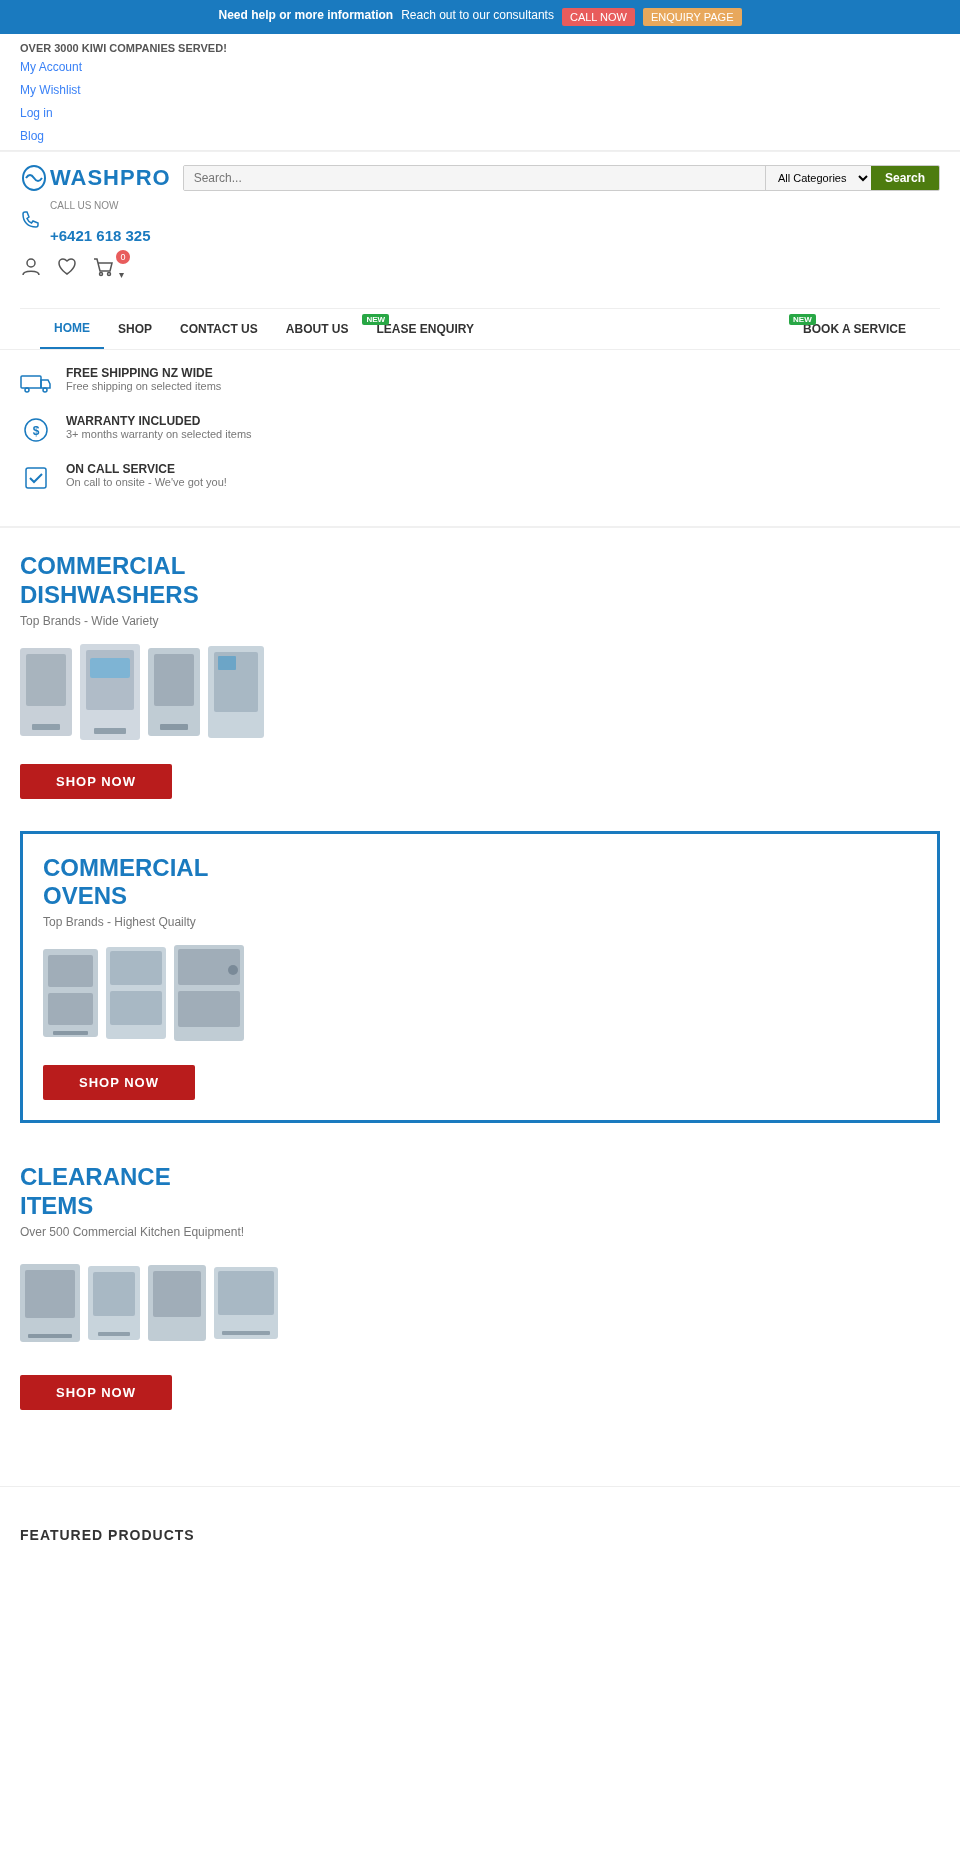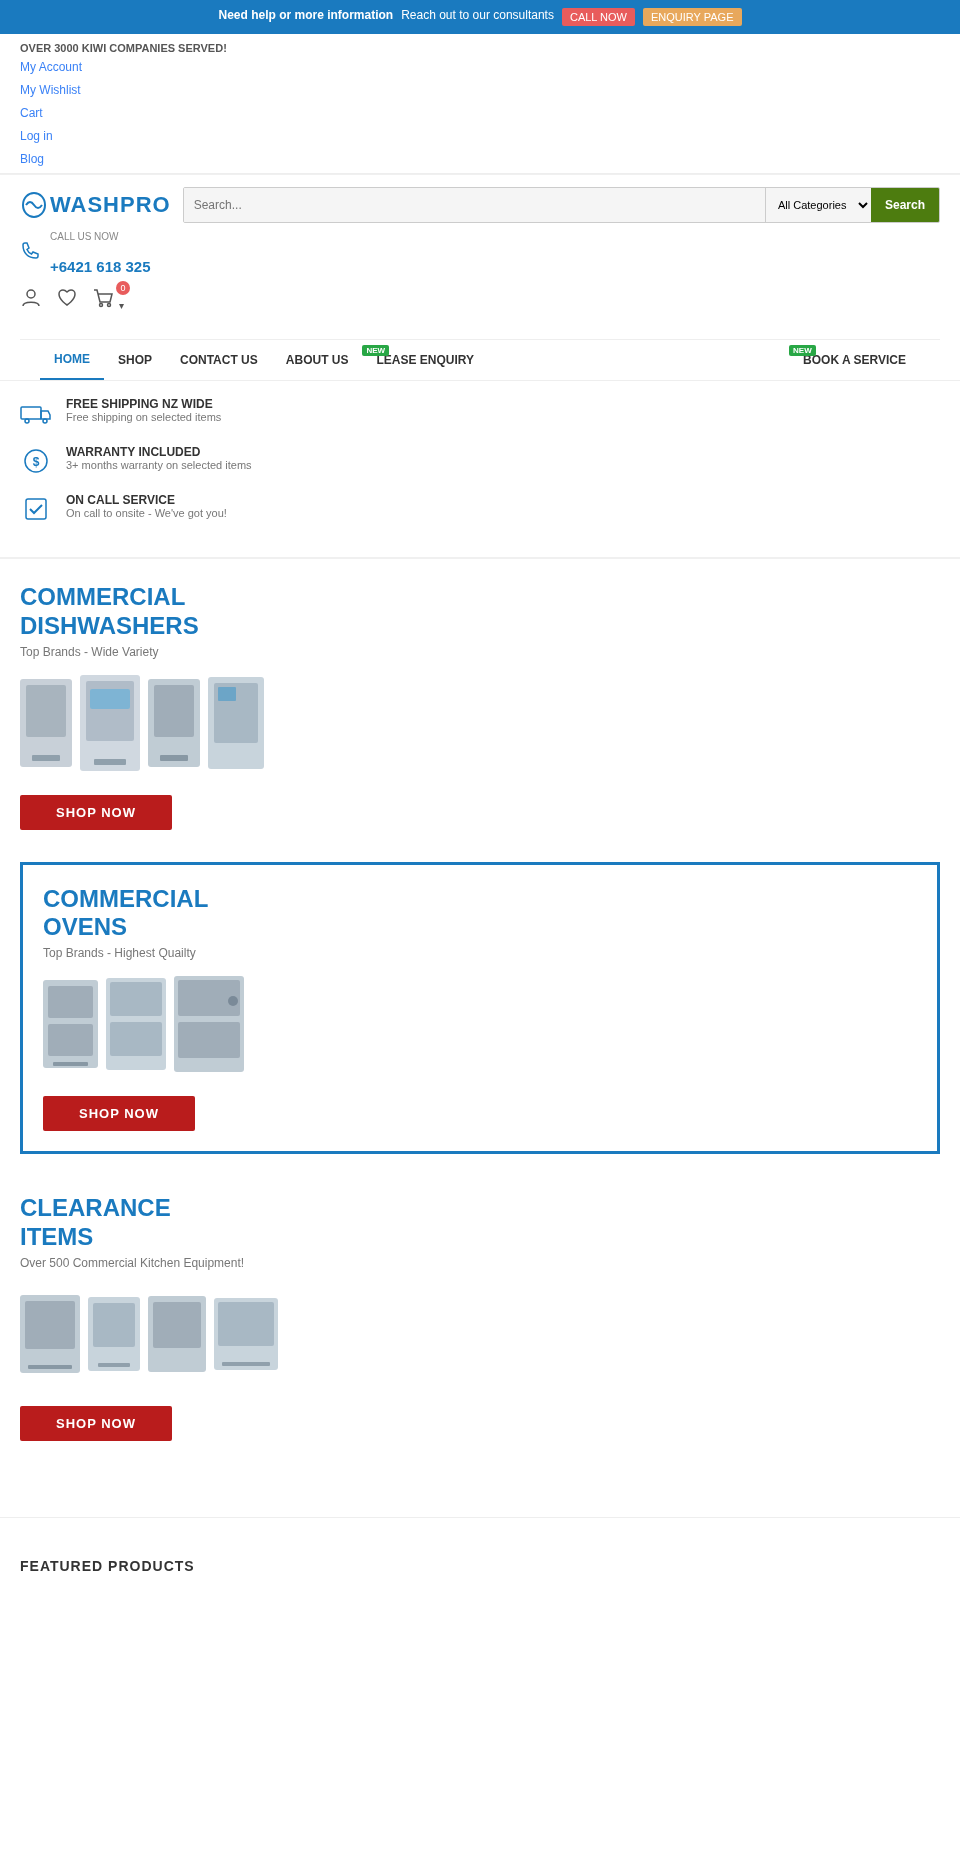--- a/index.html
+++ b/index.html
@@ -90,21 +90,21 @@
       align-items: center;
       margin-right: 2px;
     }
     .search-bar {
       flex: 1;
       display: flex;
       align-items: flex-end;
       border: 1px solid #ccc;
       border-radius: 2px;
       overflow: hidden;
-      height: 36px;
+      height: 26px;
     }
     .search-bar input {
       flex: 1;
       border: none;
       outline: none;
       padding: 0 10px;
       font-size: 12px;
       height: 100%;
       background: #f5f5f5;
     }
@@ -341,23 +341,20 @@
 </div>
 
 <div class="utility-nav">
   <div class="company-label">OVER 3000 KIWI COMPANIES SERVED!</div>
   <ul>
     <li>
       <a href="#">My Account</a>
     </li>
     <li>
       <a href="#">My Wishlist</a>
-    </li>
-    <li>
-      <a href="#">Cart</a>
     </li>
     <li>
       <a href="#">Log in</a>
     </li>
     <li>
       <a href="#">Blog</a>
     </li>
   </ul>
 </div>
 

